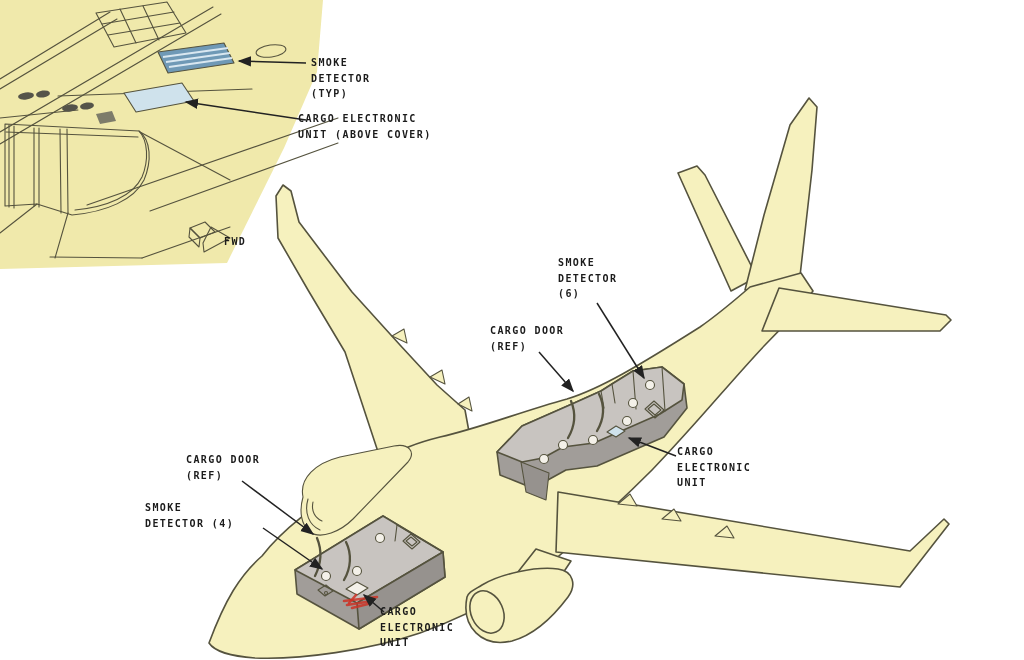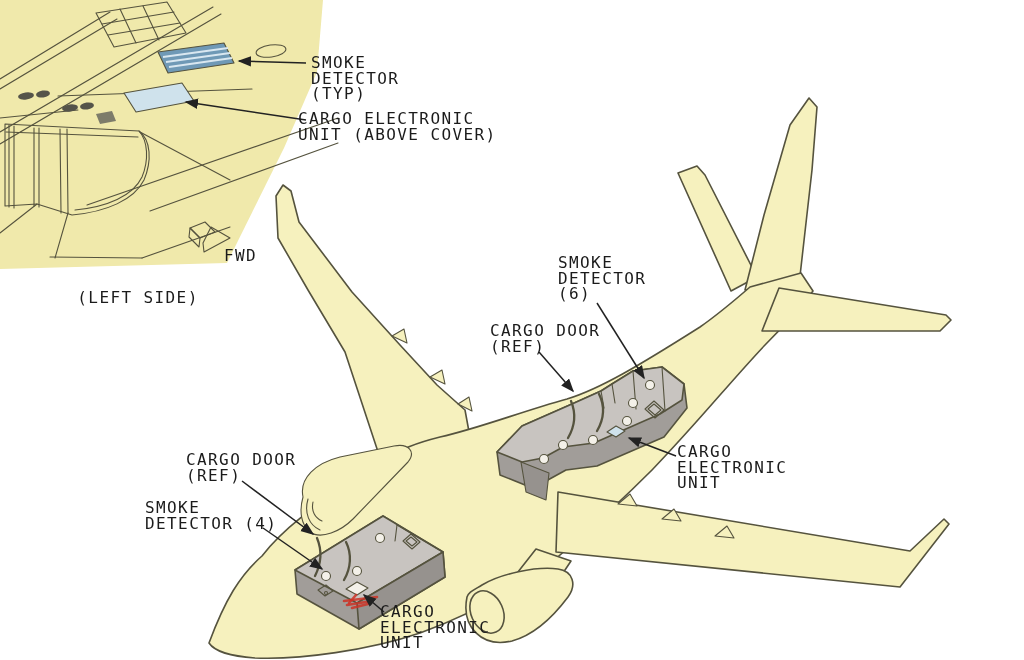--- a/index.html
+++ b/index.html
@@ -19,21 +19,21 @@
   .nofill{fill:none;}
   .insetbg{fill:var(--insetBg);}
   .boxtop{fill:var(--boxTop);}
   .boxside{fill:var(--boxSide);}
   .boxdark{fill:var(--boxDark);}
   .det{fill:var(--detectorBlue);}
   .ceu{fill:var(--ceuBlue);}
   .wht{fill:var(--white);}
   .leader{stroke:#222;stroke-width:1.5;fill:none;}
   .red{stroke:var(--red);stroke-width:2.6;fill:none;stroke-linecap:round;opacity:.85;}
-  .lbl{position:absolute;color:var(--labelInk);font-weight:400;font-size:16px;
+  .lbl{position:absolute;color:var(--labelInk);font-weight:700;font-size:10px;
        line-height:15.6px;letter-spacing:1.4px;white-space:pre-line;}
   .caption{text-align:center;}
   .caption .u{text-decoration:underline;text-decoration-thickness:2px;text-underline-offset:3px;}
 </style>
 </head>
 <body>
 
 <div class="stage">
 
 <svg width="1024" height="660" viewBox="0 0 1024 660">
@@ -201,23 +201,22 @@
     <line class="leader" x1="306" y1="120" x2="186" y2="102" marker-end="url(#ah)"></line>
   </g>
 </svg>
 
 <div class="lbl" style="left:311px;top:55px;">SMOKE
 DETECTOR
 (TYP)</div>
 <div class="lbl" style="left:298px;top:111px;">CARGO ELECTRONIC
 UNIT (ABOVE COVER)</div>
 <div class="lbl caption" style="left:30px;top:274px;width:216px;">
-  <div>(LEFT SIDE)</div>
 </div>
-<div class="lbl" style="left:224px;top:248px;">FWD</div>
+<div class="lbl" style="left:224px;top:234px;">FWD</div>
 
 <div class="lbl" style="left:558px;top:255px;">SMOKE
 DETECTOR
 (6)</div>
 <div class="lbl" style="left:490px;top:323px;">CARGO DOOR
 (REF)</div>
 <div class="lbl" style="left:677px;top:444px;">CARGO
 ELECTRONIC
 UNIT</div>
 <div class="lbl" style="left:186px;top:452px;">CARGO DOOR

